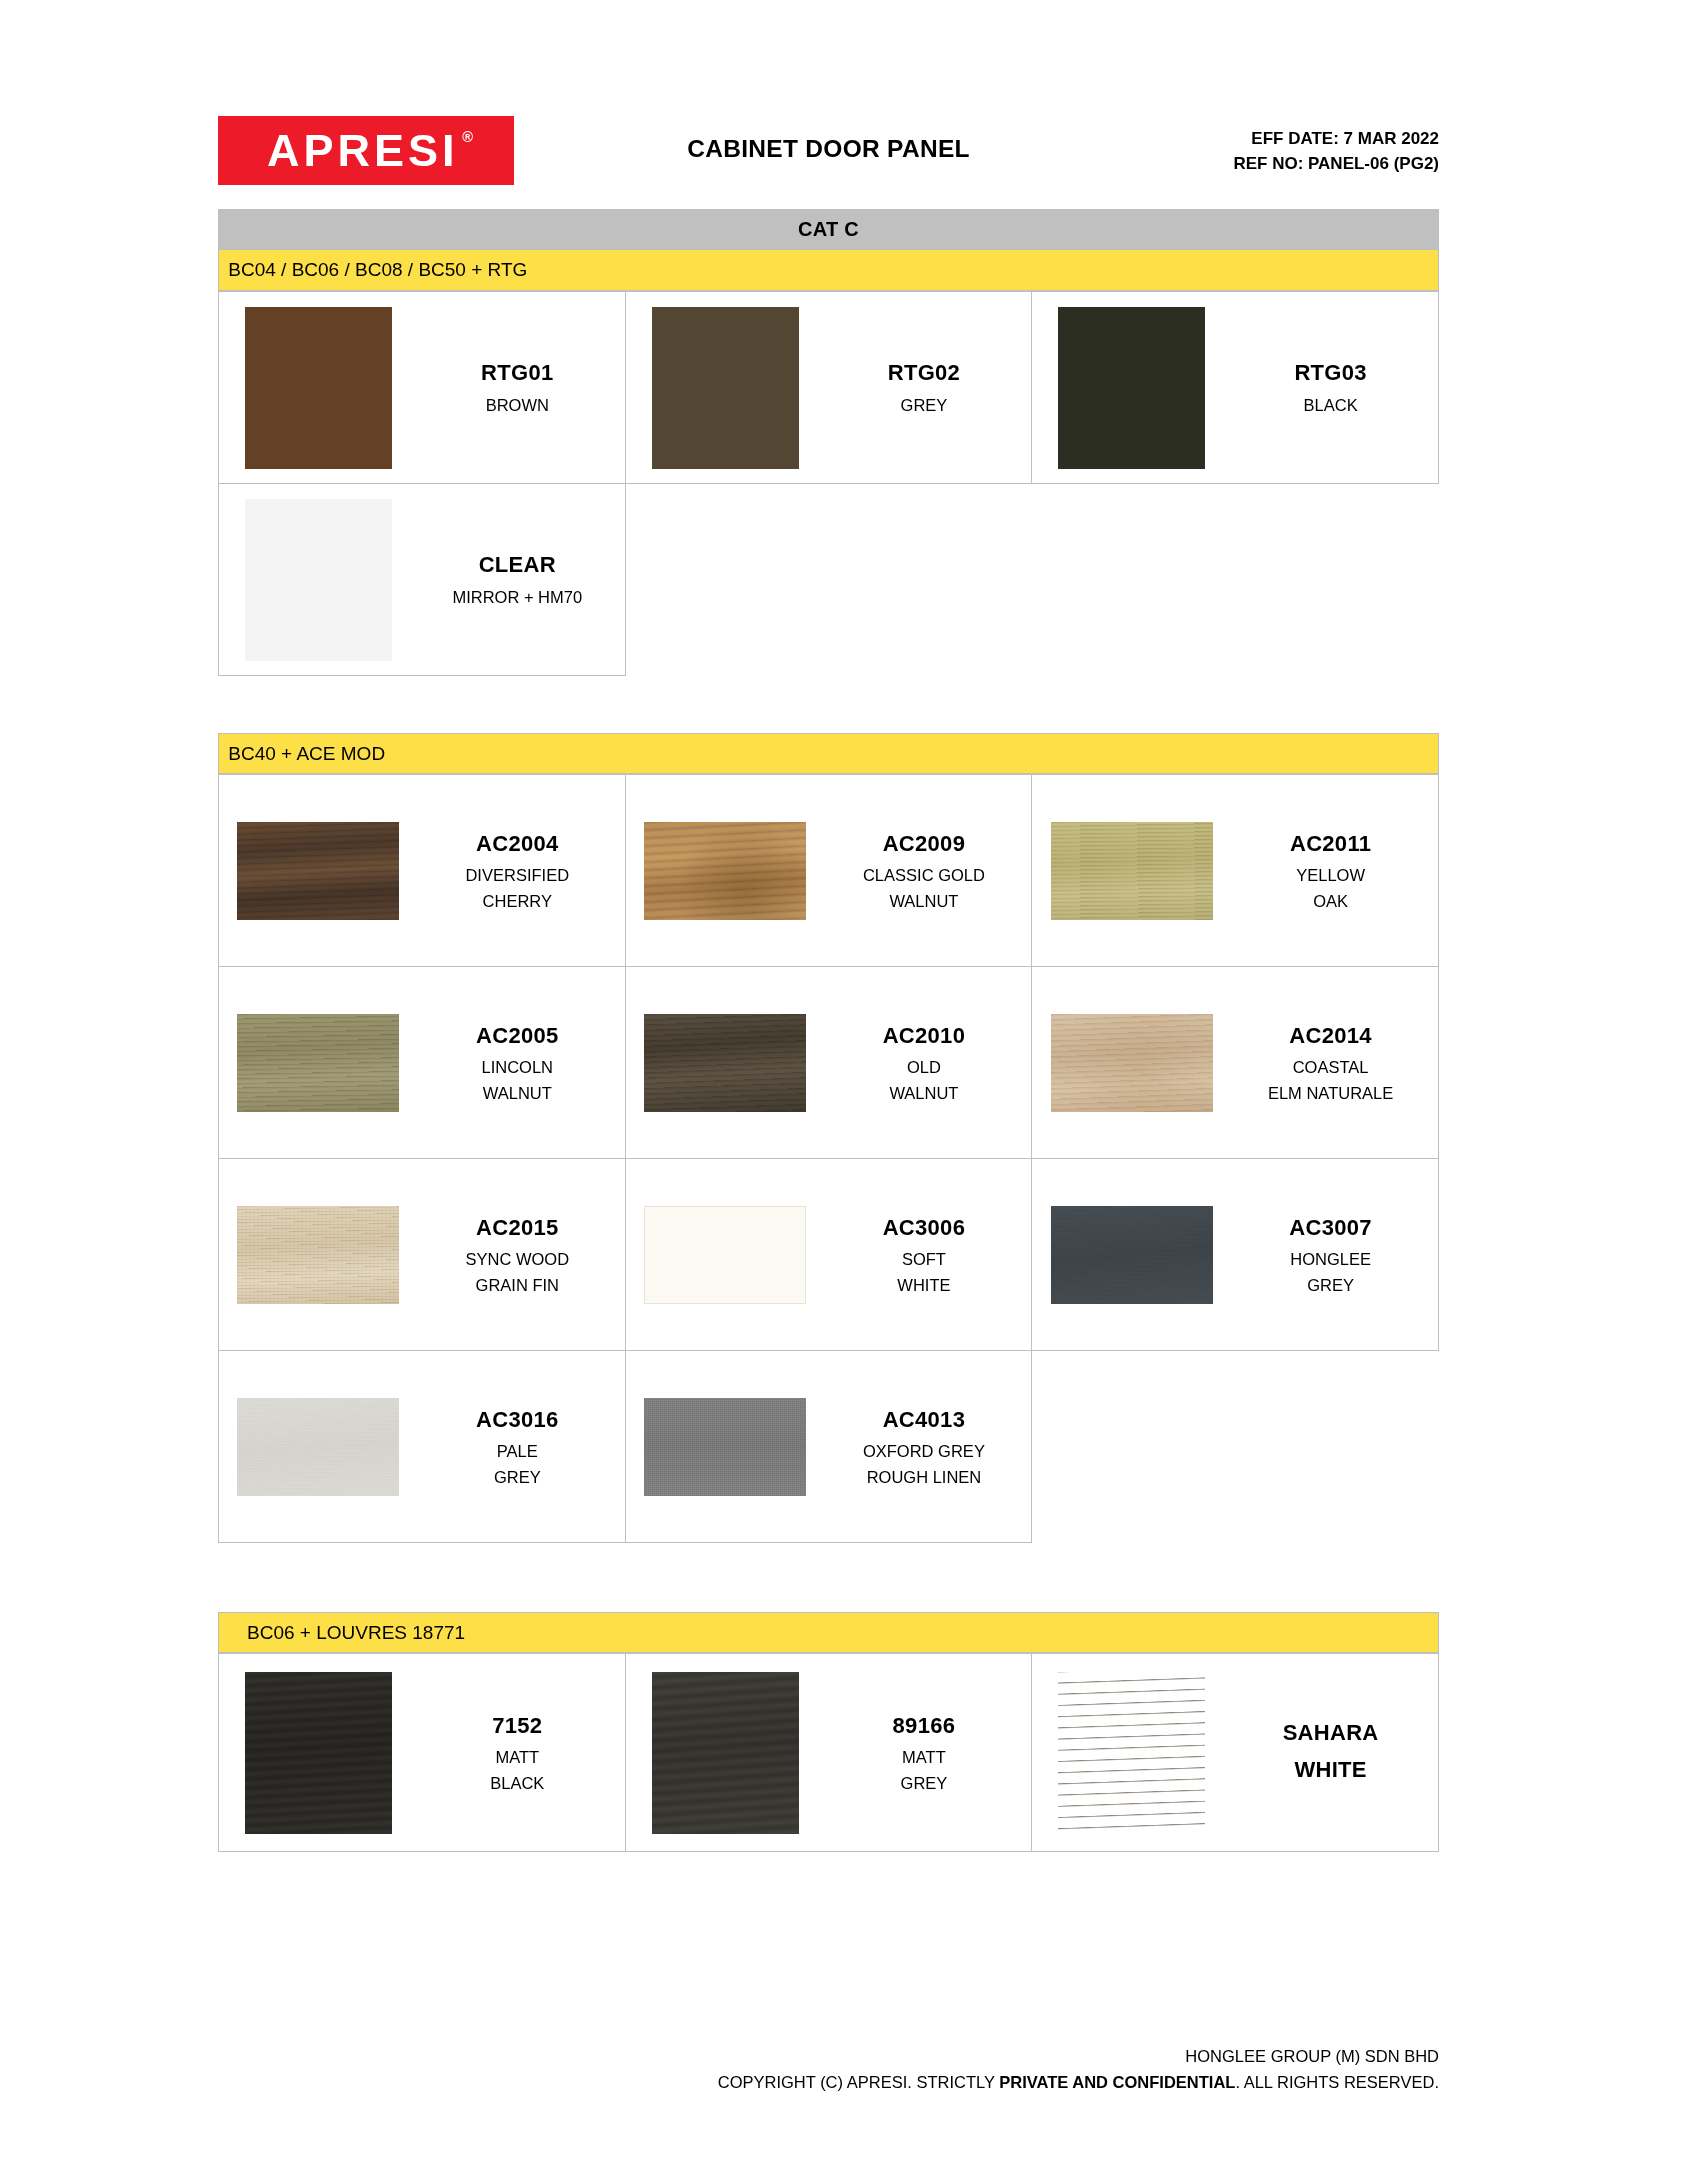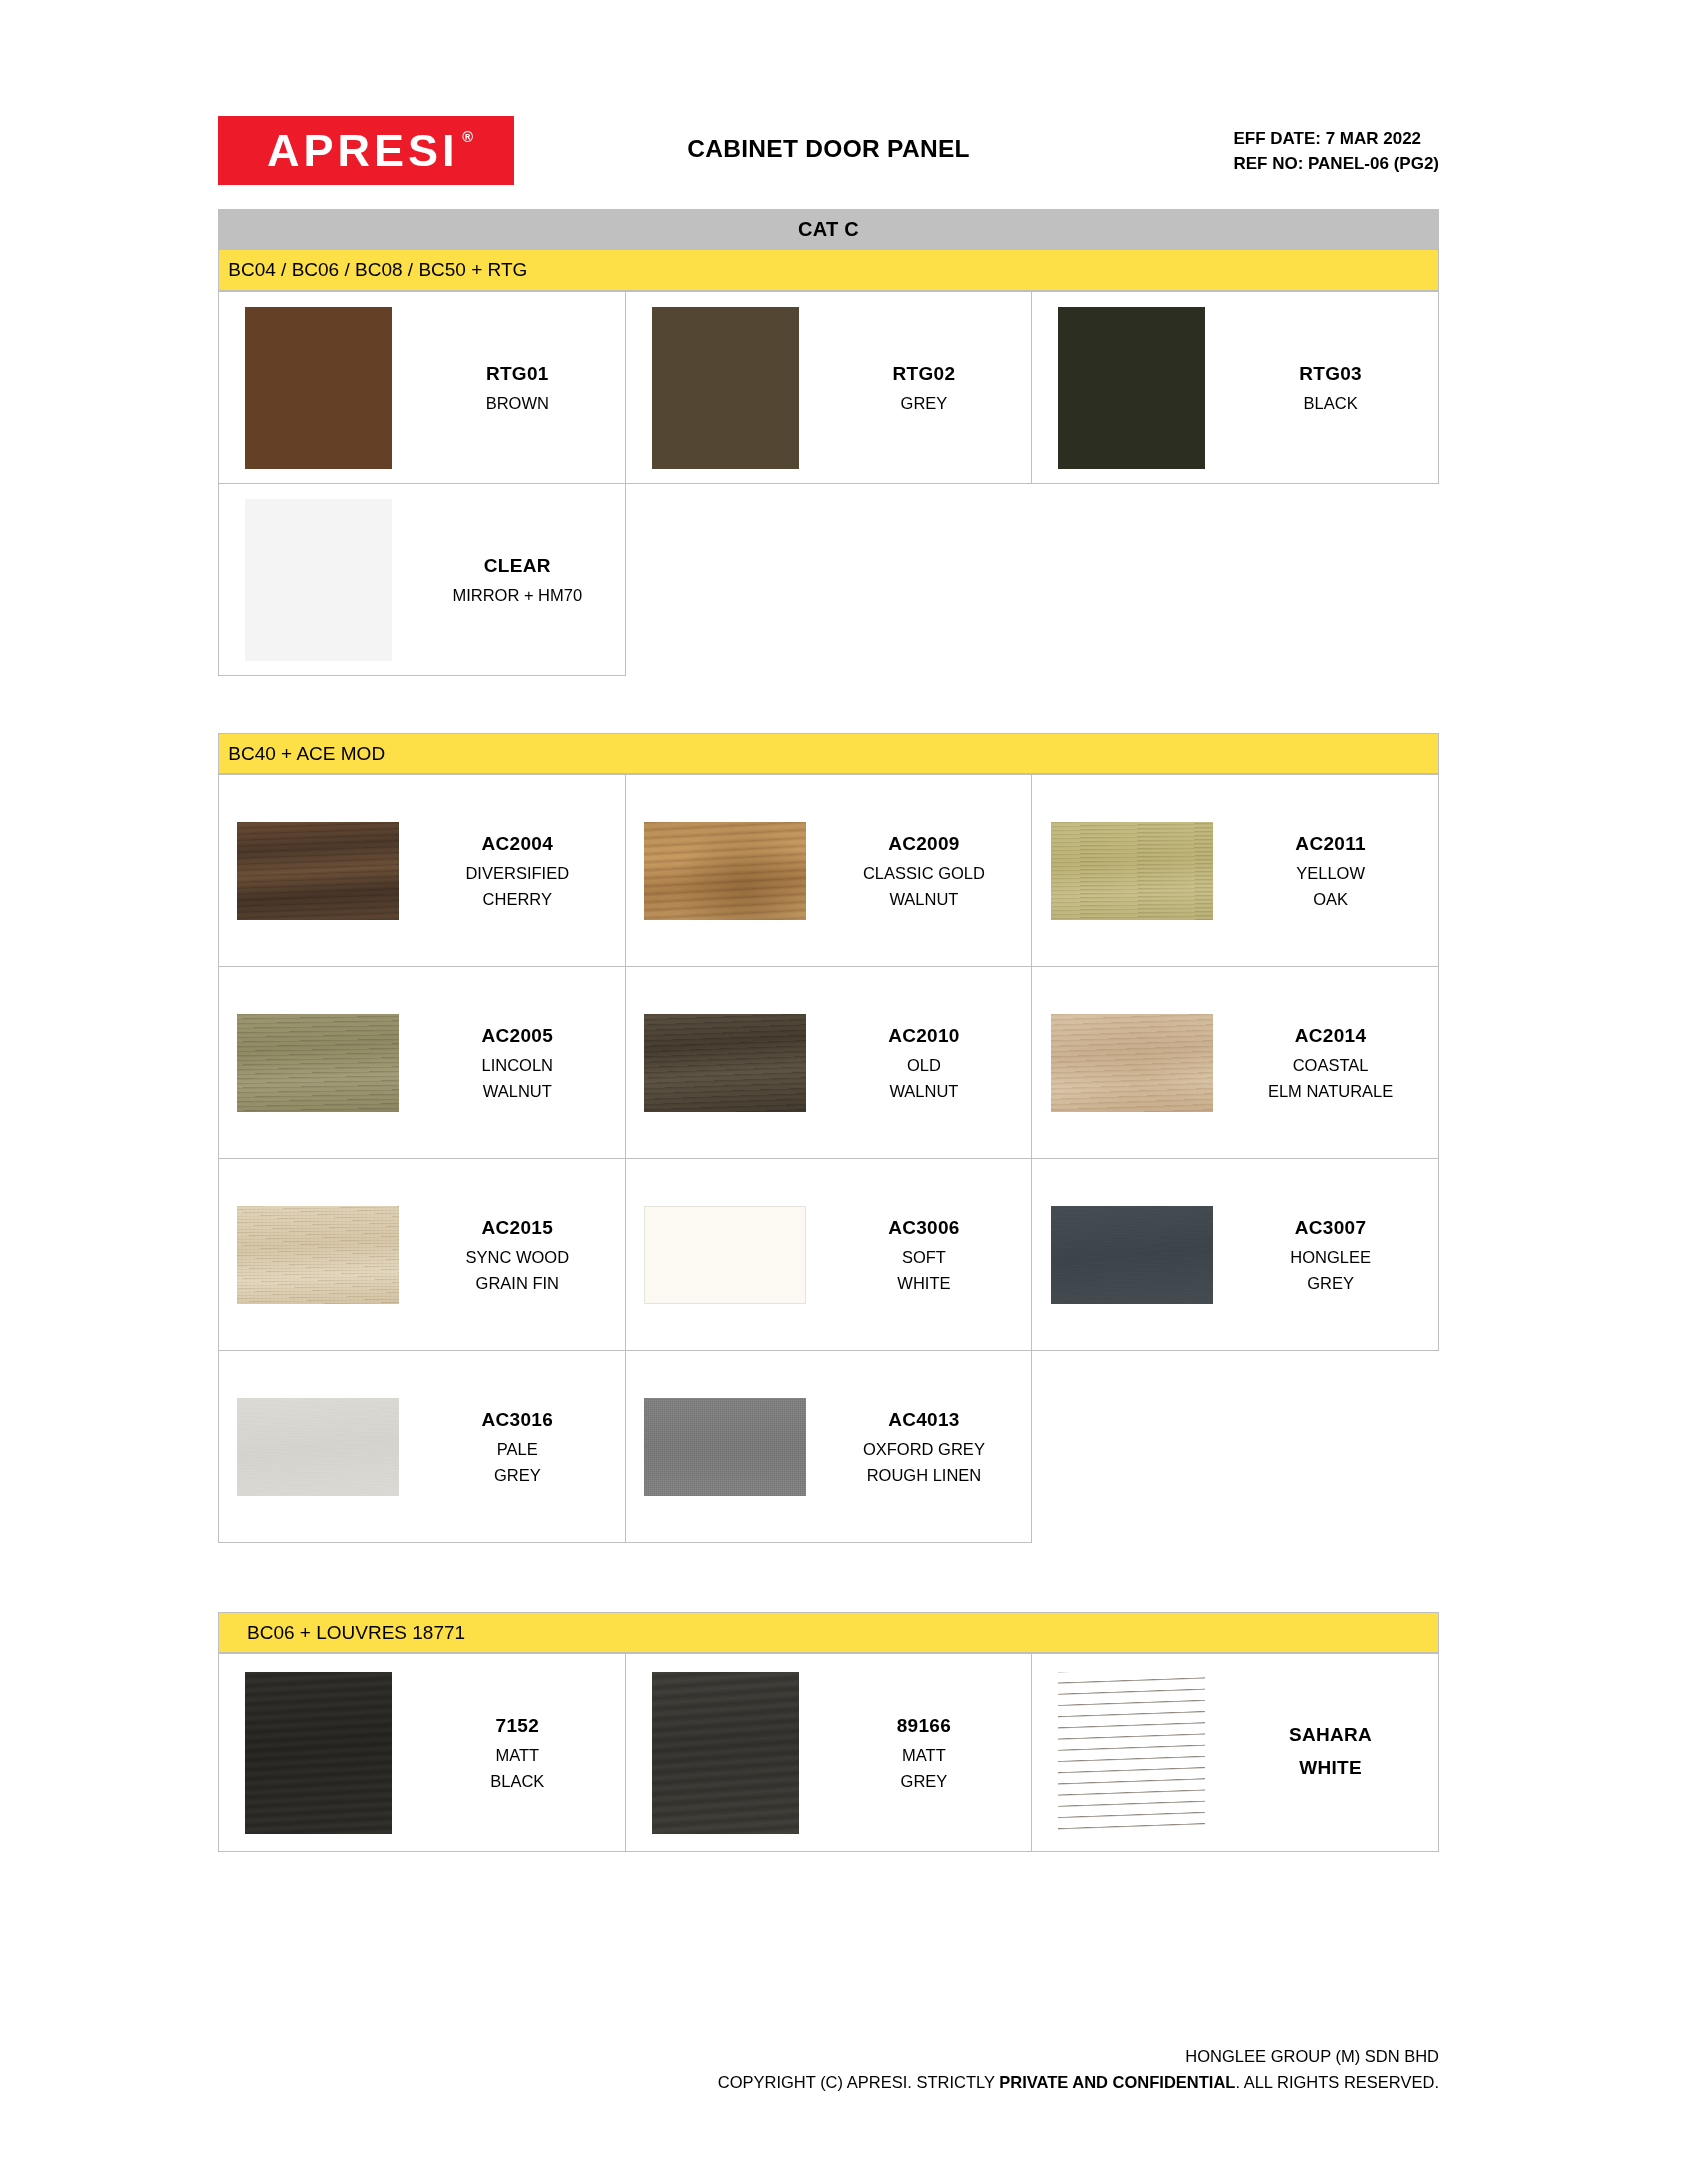--- a/index.html
+++ b/index.html
@@ -67,20 +67,21 @@
     width: 100%;
     text-align: center;
     font-size: 24.5px;
     font-weight: bold;
     letter-spacing: 0.3px;
   }
   .header-meta {
     position: absolute;
     right: 0px;
     top: 16px;
+    text-align: right;
     font-size: 17px;
     line-height: 1.45;
     font-weight: bold;
   }
 
   
   .block {
     position: absolute;
     left: 218px;
     width: 1221px;
@@ -140,21 +141,21 @@
   .cell-labels {
     flex: 1;
     text-align: center;
     display: flex;
     flex-direction: column;
     align-items: center;
     justify-content: center;
     line-height: 1.55;
   }
   .code {
-    font-size: 19px;
+    font-size: 22px;
     font-weight: bold;
     letter-spacing: 0.3px;
     margin-bottom: 2.6px;
   }
   .desc {
     font-size: 16.5px;
   }
 
   
   .sw-tall {

